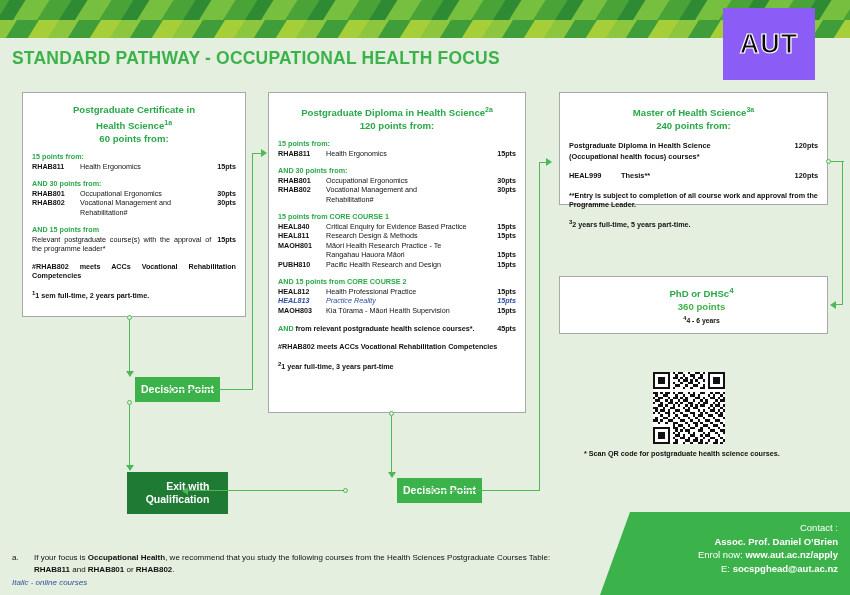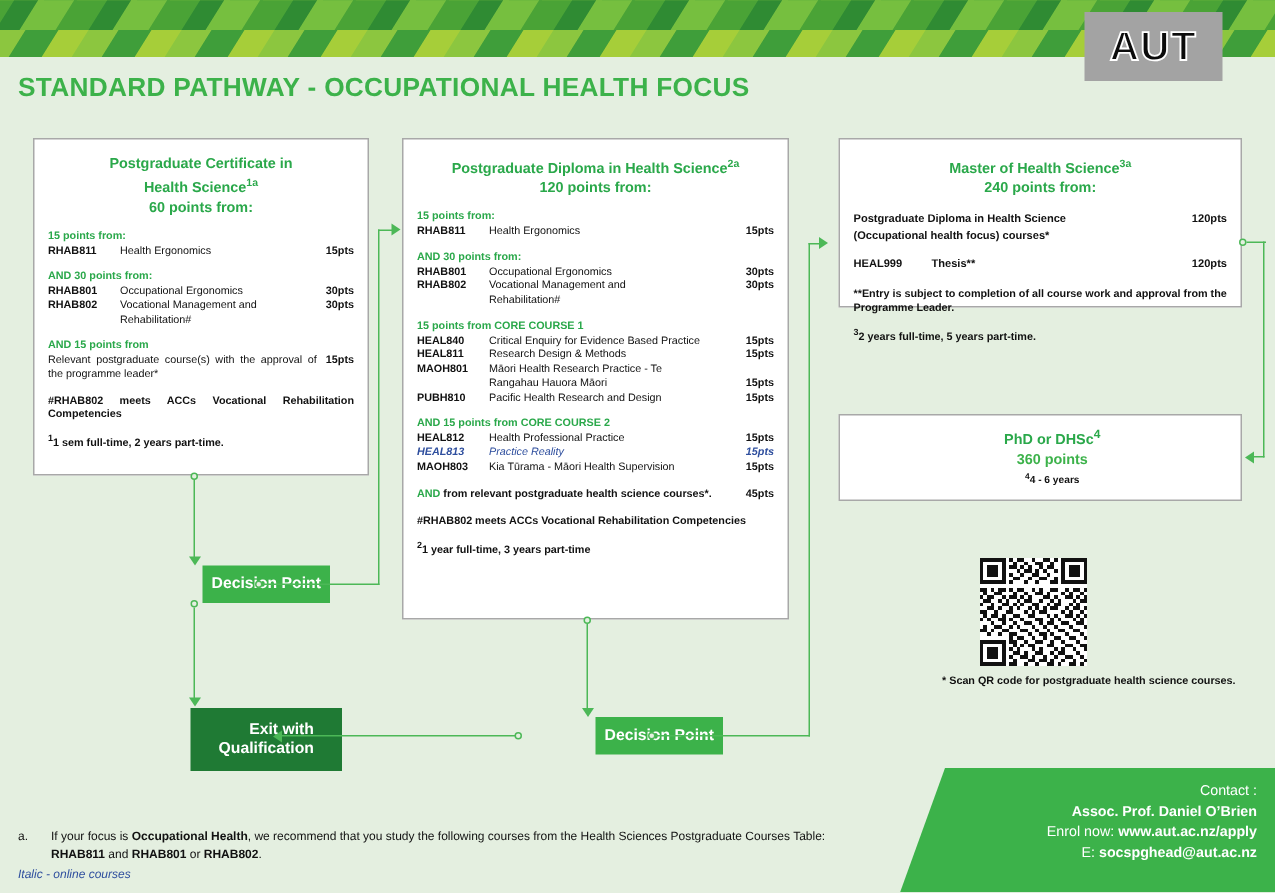--- a/index.html
+++ b/index.html
@@ -21,21 +21,21 @@
     font-family:"Liberation Sans",sans-serif;
     text-shadow:0 0 2px rgba(0,0,0,.15);
     z-index:3;
   }
   .sub-band{position:absolute;left:0;top:38px;width:850px;height:42px;background:#e4efe0;}
   .sub-title{
     position:absolute;left:12px;top:48px;
     color:#3cb24a;font-size:17.5px;font-weight:bold;letter-spacing:.2px;z-index:3;
   }
   .aut-logo{
-    position:absolute;left:723px;top:8px;width:92px;height:46px;background:#a3a3a3;z-index:5;
+    position:absolute;left:723px;top:8px;width:92px;height:72px;background:#8b5cf6;z-index:5;
     display:flex;align-items:center;justify-content:center;
   }
   .aut-logo span{
     color:#0b0b0b;font-size:27px;font-weight:bold;letter-spacing:1px;
     -webkit-text-stroke:1.2px #ffffff;
     font-family:"Liberation Sans",sans-serif;
   }
 
   
   .card{
@@ -559,21 +559,21 @@
         <rect x="8" y="28" width="2" height="1"></rect>
           <rect x="12" y="28" width="1" height="1"></rect>
           <rect x="15" y="28" width="1" height="1"></rect>
           <rect x="18" y="28" width="2" height="1"></rect>
           <rect x="21" y="28" width="1" height="1"></rect>
           <rect x="24" y="28" width="2" height="1"></rect>
           <rect x="27" y="28" width="1" height="1"></rect>
       </g>
     </svg>
   </div>
-  <div class="qrcap" style="left:628px;top:449px;">* Scan QR code for postgraduate health science courses.</div>
+  <div class="qrcap" style="left:584px;top:449px;">* Scan QR code for postgraduate health science courses.</div>
 
   <div class="fn" style="left:12px;top:552px;width:600px;">
     <span class="mark">a.</span>
     <div style="margin-left:22px;">
       <span><span>If your focus is </span><b>Occupational Health</b><span>, we recommend that you study the following courses from the Health Sciences Postgraduate Courses Table:</span></span>
       <div><b>RHAB811</b><span> and </span><b>RHAB801</b><span> or </span><b>RHAB802</b><span>.</span></div>
     </div>
   </div>
   <div class="fn-ital" style="left:12px;top:578px;">Italic - online courses</div>
 

